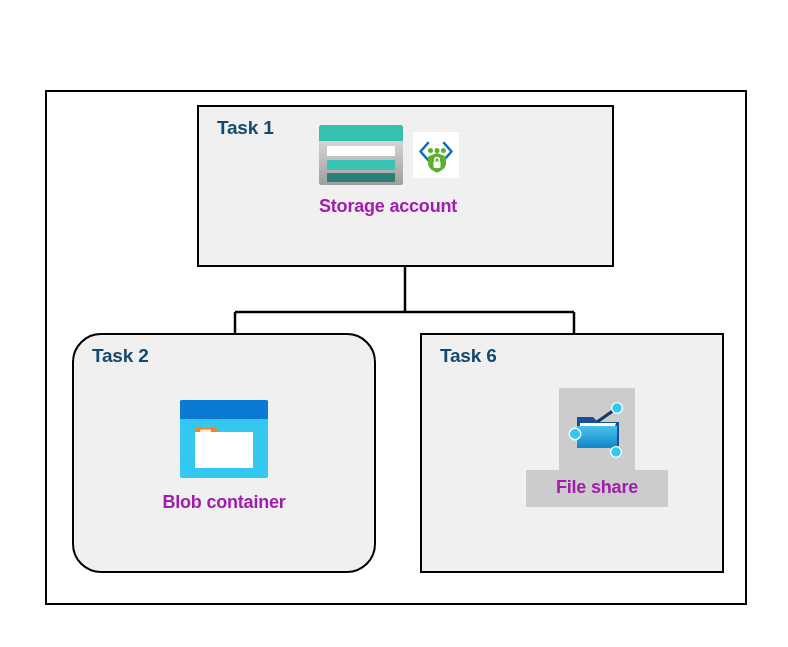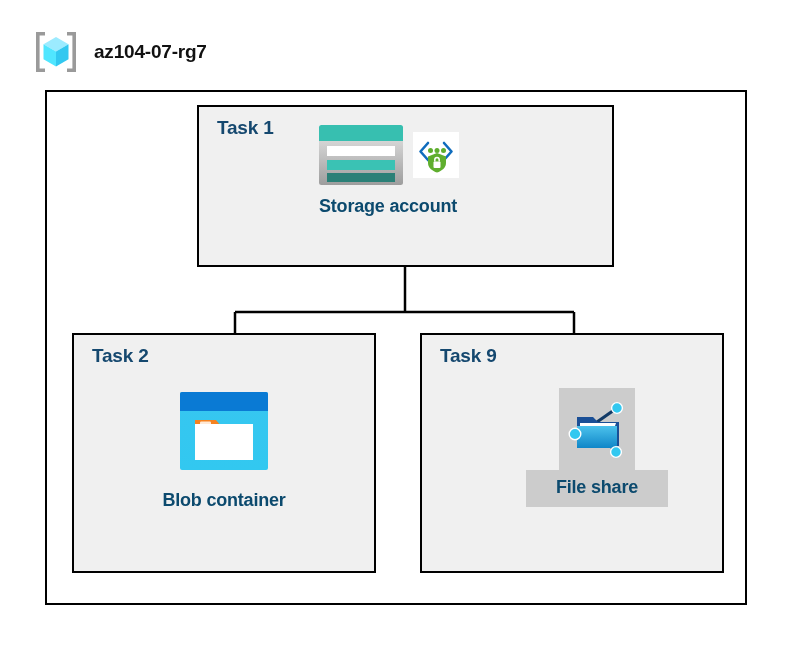--- a/index.html
+++ b/index.html
@@ -52,21 +52,21 @@
   }
 
   
   .task-box {
     position: absolute;
     background: #f0f0f0;
     border: 2.5px solid #000000;
     box-sizing: border-box;
   }
   #task-1 { left: 197px; top: 105px;  width: 417px; height: 162px; }
-  #task-2 { left: 72px;  top: 333px;  width: 304px; height: 240px; }
+  #task-2 { left: 72px;  top: 333px;  width: 304px; height: 240px; border-radius: 29px; }
   #task-3 { left: 420px; top: 333px;  width: 304px; height: 240px; }
 
   .task-label {
     position: absolute;
     left: 18px; top: 10px;
     font-size: 19px;
     font-weight: bold;
     color: #15486f;
     letter-spacing: -0.2px;
   }
@@ -74,21 +74,21 @@
   
   .node {
     position: absolute;
     display: flex;
     flex-direction: column;
     align-items: center;
   }
   .node-caption {
     font-size: 18px;
     font-weight: bold;
-    color: #0c4a6e;
+    color: #a21caf;
     white-space: nowrap;
     letter-spacing: -0.2px;
   }
 
   
   #node-storage-account {
     left: 288px; top: 120px;
     width: 200px;
   }
   .sa-icons {
@@ -96,23 +96,22 @@
     align-items: center;
     gap: 8px;
     height: 70px;
   }
   .icon-storage { width: 88px; height: 64px; display: block; }
   .icon-secure-endpoint { width: 46px; height: 46px; display: block; }
   #node-storage-account .node-caption { margin-top: 6px; }
 
   
   #node-blob-container {
-    left: 124px; top: 390px;
+    left: 124px; top: 398px;
     width: 200px;
-    gap: 6px;
   }
   .icon-blob { width: 92px; height: 82px; display: block; }
   #node-blob-container .node-caption { margin-top: 12px; }
 
   
   #node-file-share {
     left: 497px; top: 388px;
     width: 200px;
     justify-content: flex-end;
   }
@@ -134,37 +133,20 @@
     left: 0; top: 0;
     width: 788px; height: 647px;
     pointer-events: none;
   }
 </style>
 </head>
 <body>
 
 <div id="diagram">
 
-  <div class="rg-header">
-    <span>
-      <svg class="rg-icon" viewBox="0 0 48 48" xmlns="http://www.w3.org/2000/svg">
-
-        <path d="M13 4 L4 4 L4 44 L13 44 L13 40.5 L7.6 40.5 L7.6 7.5 L13 7.5 Z" fill="#9a9a9a"></path>
-
-        <path d="M35 4 L44 4 L44 44 L35 44 L35 40.5 L40.4 40.5 L40.4 7.5 L35 7.5 Z" fill="#9a9a9a"></path>
-
-        <path d="M24 9 L36.5 16.3 L24 23.6 L11.5 16.3 Z" fill="#9cebff"></path>
-
-        <path d="M11.5 16.3 L24 23.6 L24 38.5 L11.5 31.2 Z" fill="#50e6ff"></path>
-
-        <path d="M36.5 16.3 L36.5 31.2 L24 38.5 L24 23.6 Z" fill="#32c8f0"></path>
-      </svg>
-    </span>
-    <span class="rg-title">az104-07-rg7</span>
-  </div>
 
   <div class="rg-box"></div>
 
   <svg id="connectors" viewBox="0 0 788 647" xmlns="http://www.w3.org/2000/svg">
 
     <line x1="405" y1="228" x2="405" y2="312" stroke="#000000" stroke-width="2.5"></line>
 
     <line x1="235" y1="312" x2="574" y2="312" stroke="#000000" stroke-width="2.5"></line>
 
     <line x1="235" y1="312" x2="235" y2="392" stroke="#000000" stroke-width="2.5"></line>
@@ -239,21 +221,21 @@
         <path d="M17 30 L38 30 L43 36 L17 36 Z" fill="#f58220"></path>
         <rect x="22" y="31.5" width="11" height="3" rx="1.2" fill="#ffe9d6"></rect>
 
         <rect x="17" y="34" width="58" height="36" fill="#ffffff"></rect>
       </svg>
     </span>
     <span class="node-caption">Blob container</span>
   </div>
 
   <div class="task-box" id="task-3">
-    <span class="task-label">Task 9</span>
+    <span class="task-label">Task 6</span>
   </div>
 
   <div class="node" id="node-file-share">
     <div class="fs-icon-wrap">
       <span>
         <svg class="icon-file-share" viewBox="0 0 66 66" xmlns="http://www.w3.org/2000/svg">
           <defs>
             <linearGradient id="fsFolder" x1="0" y1="0" x2="0" y2="1">
               <stop offset="0" stop-color="#4cc2ec"></stop>
               <stop offset="1" stop-color="#0f86c8"></stop>

